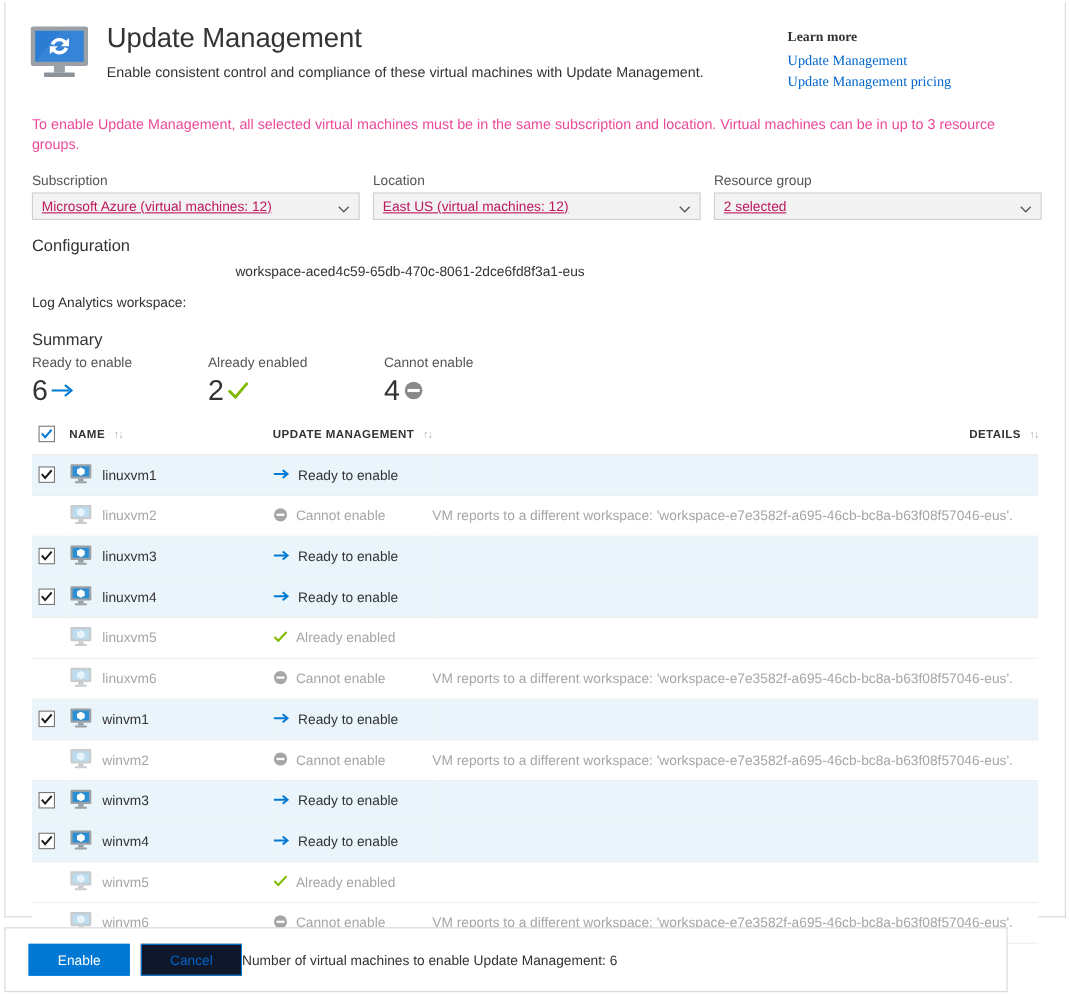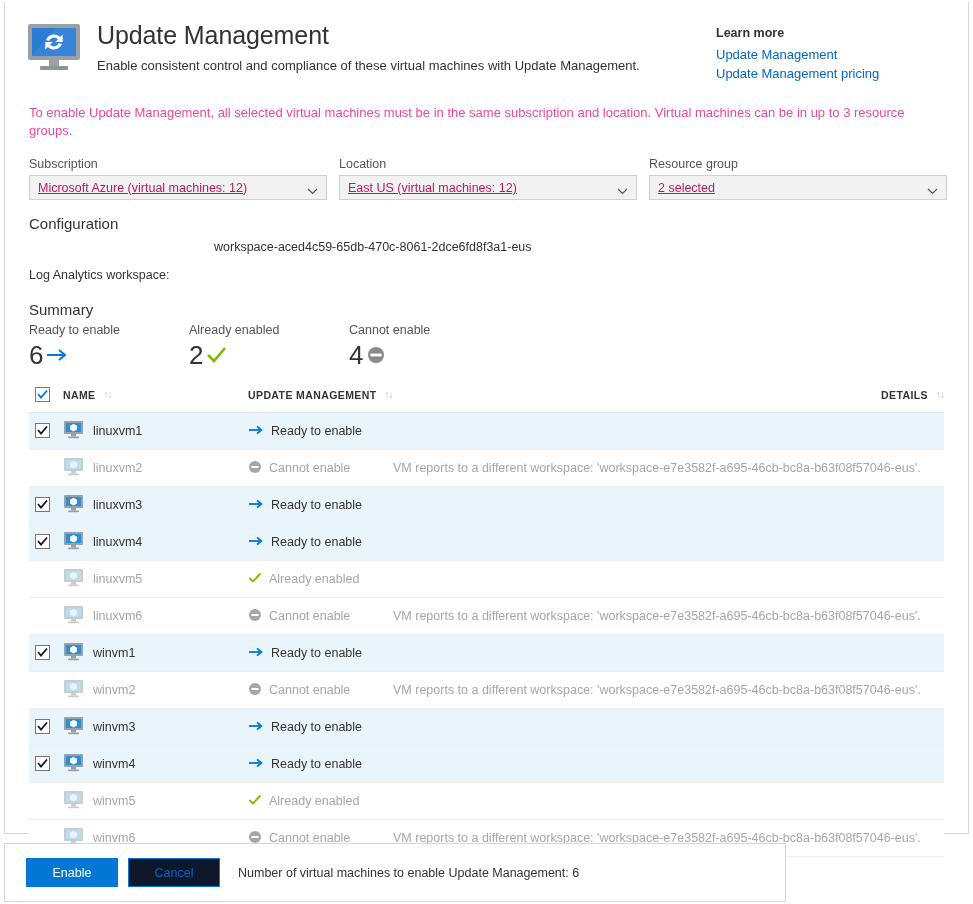--- a/index.html
+++ b/index.html
@@ -66,20 +66,21 @@
     margin-top: 7px;
     line-height: 17px;
   }
 
   .learn-more {
     position: absolute;
     right: 72px;
     top: 23px;
     text-align: left;
     width: 180px;
+    font-family: Liberation Serif, serif;
   }
   .learn-more-title {
     font-size: 12.5px;
     font-weight: bold;
     color: #333333;
     margin-bottom: 4px;
     line-height: 16px;
   }
   .learn-more a {
     display: block;
@@ -278,21 +279,21 @@
     color: #a6a6a6;
     font-size: 12.5px;
     white-space: nowrap;
   }
 
   
   .footer-panel {
     position: absolute;
     left: 4px;
     top: 843px;
-    width: 782px;
+    width: 912px;
     height: 59px;
     box-sizing: border-box;
     background: #ffffff;
     border: 1px solid #d6d6d6;
     display: flex;
     align-items: center;
     padding-left: 21px;
   }
   .btn {
     height: 29px;
@@ -312,21 +313,20 @@
     color: #ffffff;
     border-color: #0078d4;
   }
   .btn-secondary {
     background: #0f172a;
     color: #0066cc;
     border-color: #0078d4;
     margin-left: 10px;
   }
   .footer-note {
-    margin-left: 18px;
     font-size: 12.5px;
     color: #333333;
   }
 </style>
 </head>
 <body>
 
 <div class="page">
 
   <div class="main-panel">

